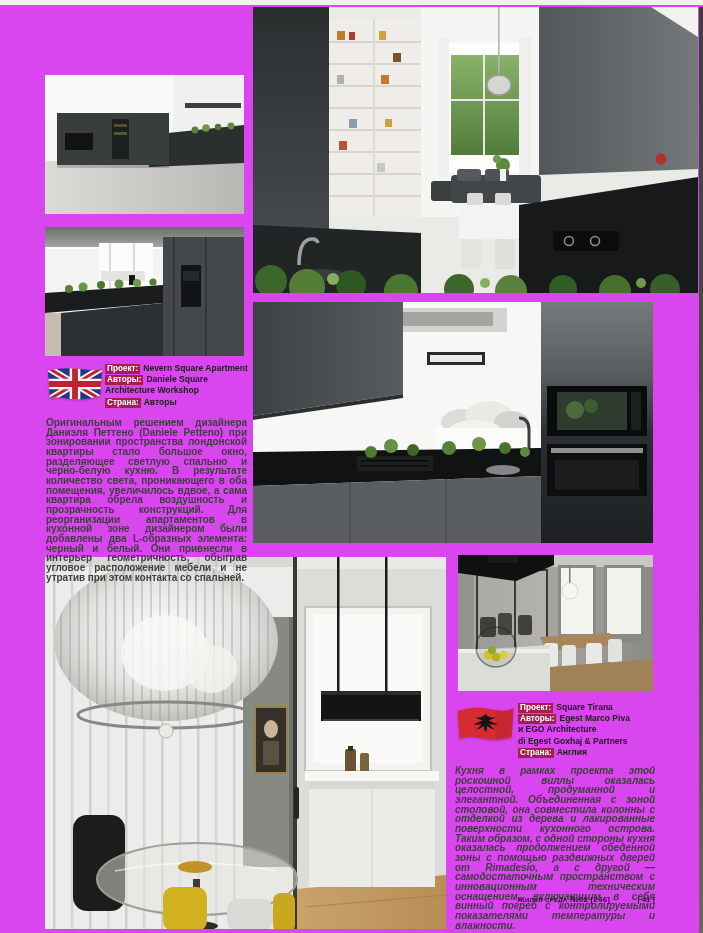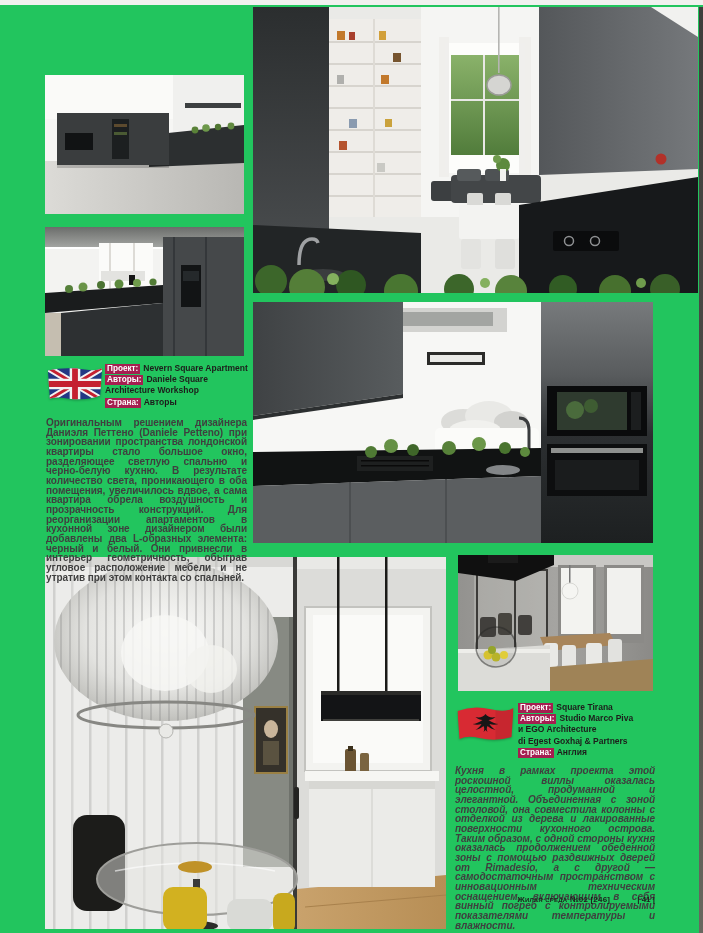--- a/index.html
+++ b/index.html
@@ -1,16 +1,16 @@
 <!DOCTYPE html>
 <html lang="ru"><head>
 <meta charset="utf-8">
 <style>
   html,body{margin:0;padding:0;background:#ffffff;}
-  .page{position:relative;width:703px;height:933px;background:#22c55e;overflow:hidden;
+  .page{position:relative;width:703px;height:933px;background:#d946ef;overflow:hidden;
         font-family:"Liberation Sans",sans-serif;}
   .top-strip{position:absolute;left:0;top:0;width:703px;height:5px;background:#f1f1ef;}
   .edge-strip{position:absolute;left:699px;top:7px;width:4px;height:926px;
         background:linear-gradient(180deg,#3e3e3c,#53534d 70%,#68685f);}
   .photo{position:absolute;overflow:hidden;background:#ddd;}
   .photo svg{display:block;width:100%;height:100%;}
   .pA{left:45px;top:75px;width:199px;height:139px;}
   .pB{left:45px;top:227px;width:199px;height:129px;}
   .pC{left:253px;top:7px;width:445px;height:286px;}
   .pD{left:253px;top:302px;width:400px;height:241px;}
@@ -420,21 +420,21 @@
           </defs>
         <g clip-path="url(#alc)">
           <rect width="60" height="37" fill="#d82a33"></rect>
           <path d="M30 9 c-2 3 -6 4 -10 3 c2 2 5 3 7 3 c-3 2 -7 4 -10 4 c3 1 6 1 9 0 c-1 2 -3 4 -6 6 c3 -1 6 -2 8 -4 c1 2 1 4 0 6 l2 -2 l2 2 c-1 -2 -1 -4 0 -6 c2 2 5 3 8 4 c-3 -2 -5 -4 -6 -6 c3 1 6 1 9 0 c-3 0 -7 -2 -10 -4 c2 0 5 -1 7 -3 c-4 1 -8 0 -10 -3 z" fill="#161616"></path>
           <rect x="40" width="20" height="37" fill="rgba(0,0,0,0.08)"></rect>
         </g>
       </svg>
     </div>
     <div class="meta">
       <div class="meta-line"><span class="chip">Проект:</span><span class="val">Square Tirana</span></div>
-      <div class="meta-line"><span class="chip">Авторы:</span><span class="val">Studio Marco Piva</span></div>
+      <div class="meta-line"><span class="chip">Авторы:</span><span class="val">Egest Marco Piva</span></div>
       <div class="meta-line"><span class="val">и EGO Architecture</span></div>
       <div class="meta-line"><span class="val">di Egest Goxhaj &amp; Partners</span></div>
       <div class="meta-line"><span class="chip">Страна:</span><span class="val">Англия</span></div>
     </div>
     <p class="body">Кухня в рамках проекта этой роскошной виллы оказалась целостной, продуманной и элегантной. Объединенная с зоной столовой, она совместила колонны с отделкой из дерева и лакированные поверхности кухонного острова. Таким образом, с одной стороны кухня оказалась продолжением обеденной зоны с помощью раздвижных дверей от Rimadesio, а с другой — самодостаточным пространством с инновационным техническим оснащением, включающим в себя винный погреб с контролируемыми показателями температуры и влажности.</p>
   </section>
 
   <footer class="footer">
     <span class="mag">Жилая среда №02 [246]</span><span class="pn">| 41 |</span>
   </footer>

